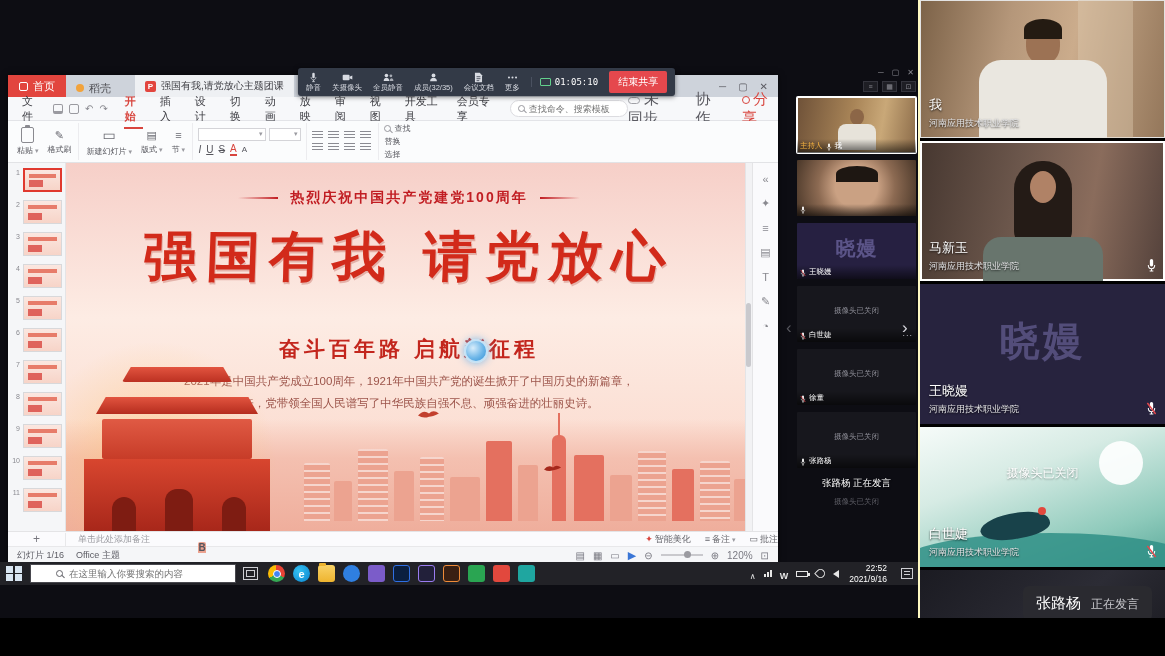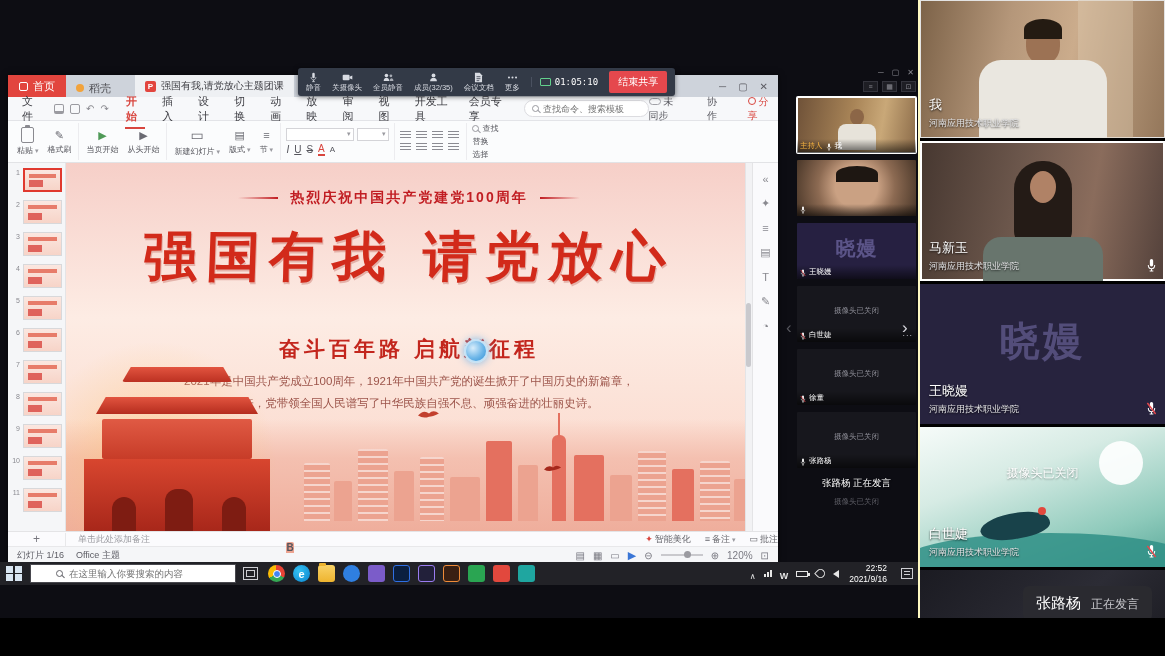--- a/index.html
+++ b/index.html
@@ -28,21 +28,21 @@
   .qi{width:10px;height:10px;border:1px solid #9a9aa0;border-radius:2px;display:inline-block}
   .qi.save{border-bottom-width:3px}
   .undo::before{content:"↶"}.redo::before{content:"↷"}
   .mtab{padding:2px 9px;color:#3c3c42}
   .mtab.active{color:#d8453e;font-weight:bold;position:relative}
   .mtab.active::after{content:"";position:absolute;left:8px;right:8px;bottom:-3px;height:2px;background:#d8453e}
   .cmdsearch{margin-left:10px;display:flex;align-items:center;gap:4px;border:1px solid #dcdce0;background:#fff;border-radius:9px;height:17px;padding:0 7px;width:148px}
   .cmdsearch input{border:0;outline:0;font-size:9px;width:100%;color:#666;background:transparent}
   .mag{width:7px;height:7px;border:1.3px solid #9a9aa0;border-radius:50%;position:relative;flex:0 0 auto}
   .mag::after{content:"";position:absolute;width:4px;height:1.3px;background:#9a9aa0;transform:rotate(45deg);right:-3px;bottom:-1px}
-  .mright{margin-left:auto;display:flex;align-items:flex-start;gap:26px;font-size:10px;color:#5b5b62}
+  .mright{margin-left:auto;display:flex;align-items:flex-start;gap:26px;font-size:15px;color:#5b5b62}
   .cloud{width:12px;height:7px;border:1.2px solid #a0a0a6;border-radius:5px;display:inline-block}
   .sharered{color:#d8453e}
   .shareglyph{display:inline-block;width:8px;height:8px;border:1.2px solid #d8453e;border-radius:50%;margin-right:3px}
 
   .wps-ribbon{height:42px;display:flex;align-items:stretch;background:#fbfcfd;border-bottom:1px solid #e2e3e6;padding:2px 2px;font-size:8px;color:#55555c;flex:0 0 auto}
   .rgroup{display:flex;align-items:center;padding:0 5px;border-right:1px solid #ececef;gap:5px}
   .rcol{display:flex;flex-direction:column;align-items:center;gap:2px;padding:0 2px;text-align:center}
   .ricon{width:14px;height:14px;display:flex;align-items:center;justify-content:center;font-size:11px;color:#6a6a72}
   .ricon.big{width:20px;height:18px;font-size:14px}
   .clipicon{width:13px;height:16px;border:1.3px solid #8a8a90;border-radius:2px;position:relative}
@@ -290,30 +290,20 @@
 
       <div class="wps-ribbon">
         <div class="rgroup">
           <div class="rcol">
             <span class="clipicon"></span>
             <span class="dd">粘贴</span>
           </div>
           <div class="rcol">
             <span class="ricon">✎</span>
             <span>格式刷</span>
-          </div>
-        </div>
-        <div class="rgroup">
-          <div class="rcol">
-            <span class="ricon g-play"></span>
-            <span>当页开始</span>
-          </div>
-          <div class="rcol">
-            <span class="ricon g-playr"></span>
-            <span>从头开始</span>
           </div>
         </div>
         <div class="rgroup">
           <div class="rcol">
             <span class="ricon big g-slide"></span>
             <span class="dd">新建幻灯片</span>
           </div>
           <div class="rcol">
             <span class="ricon g-layout"></span>
             <span class="dd">版式</span>

